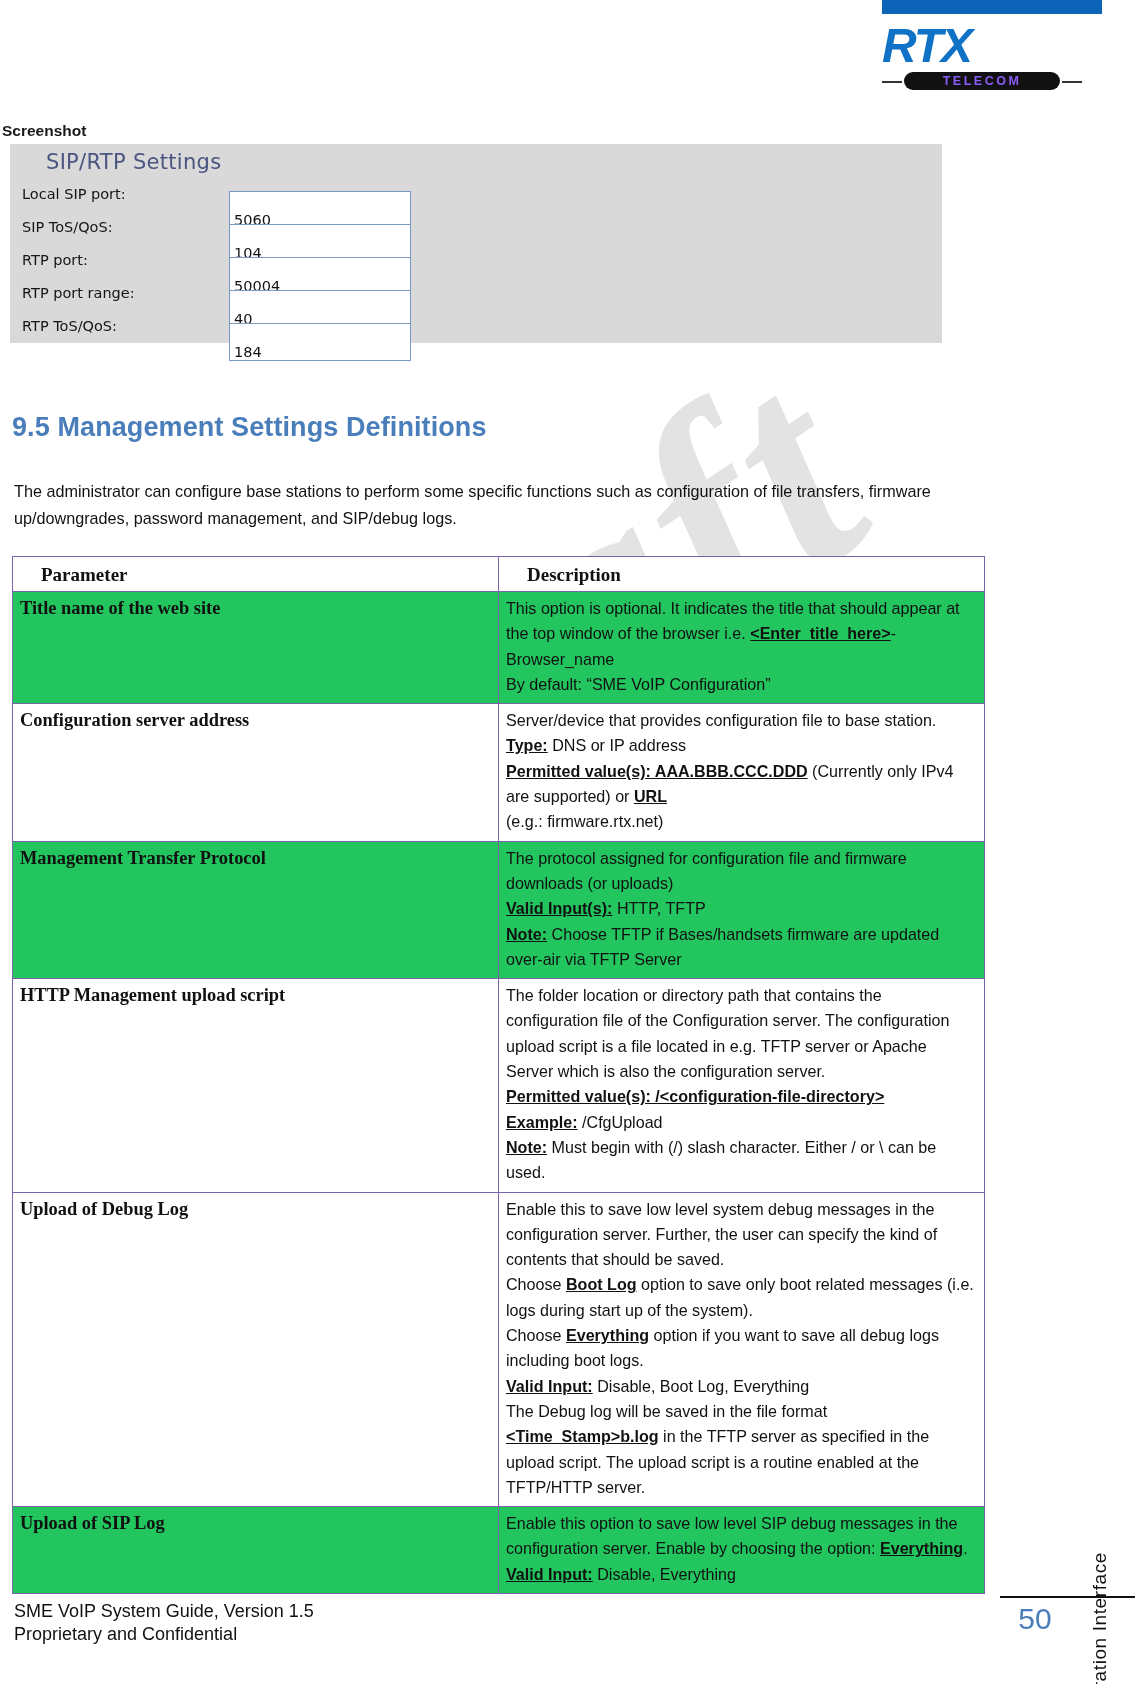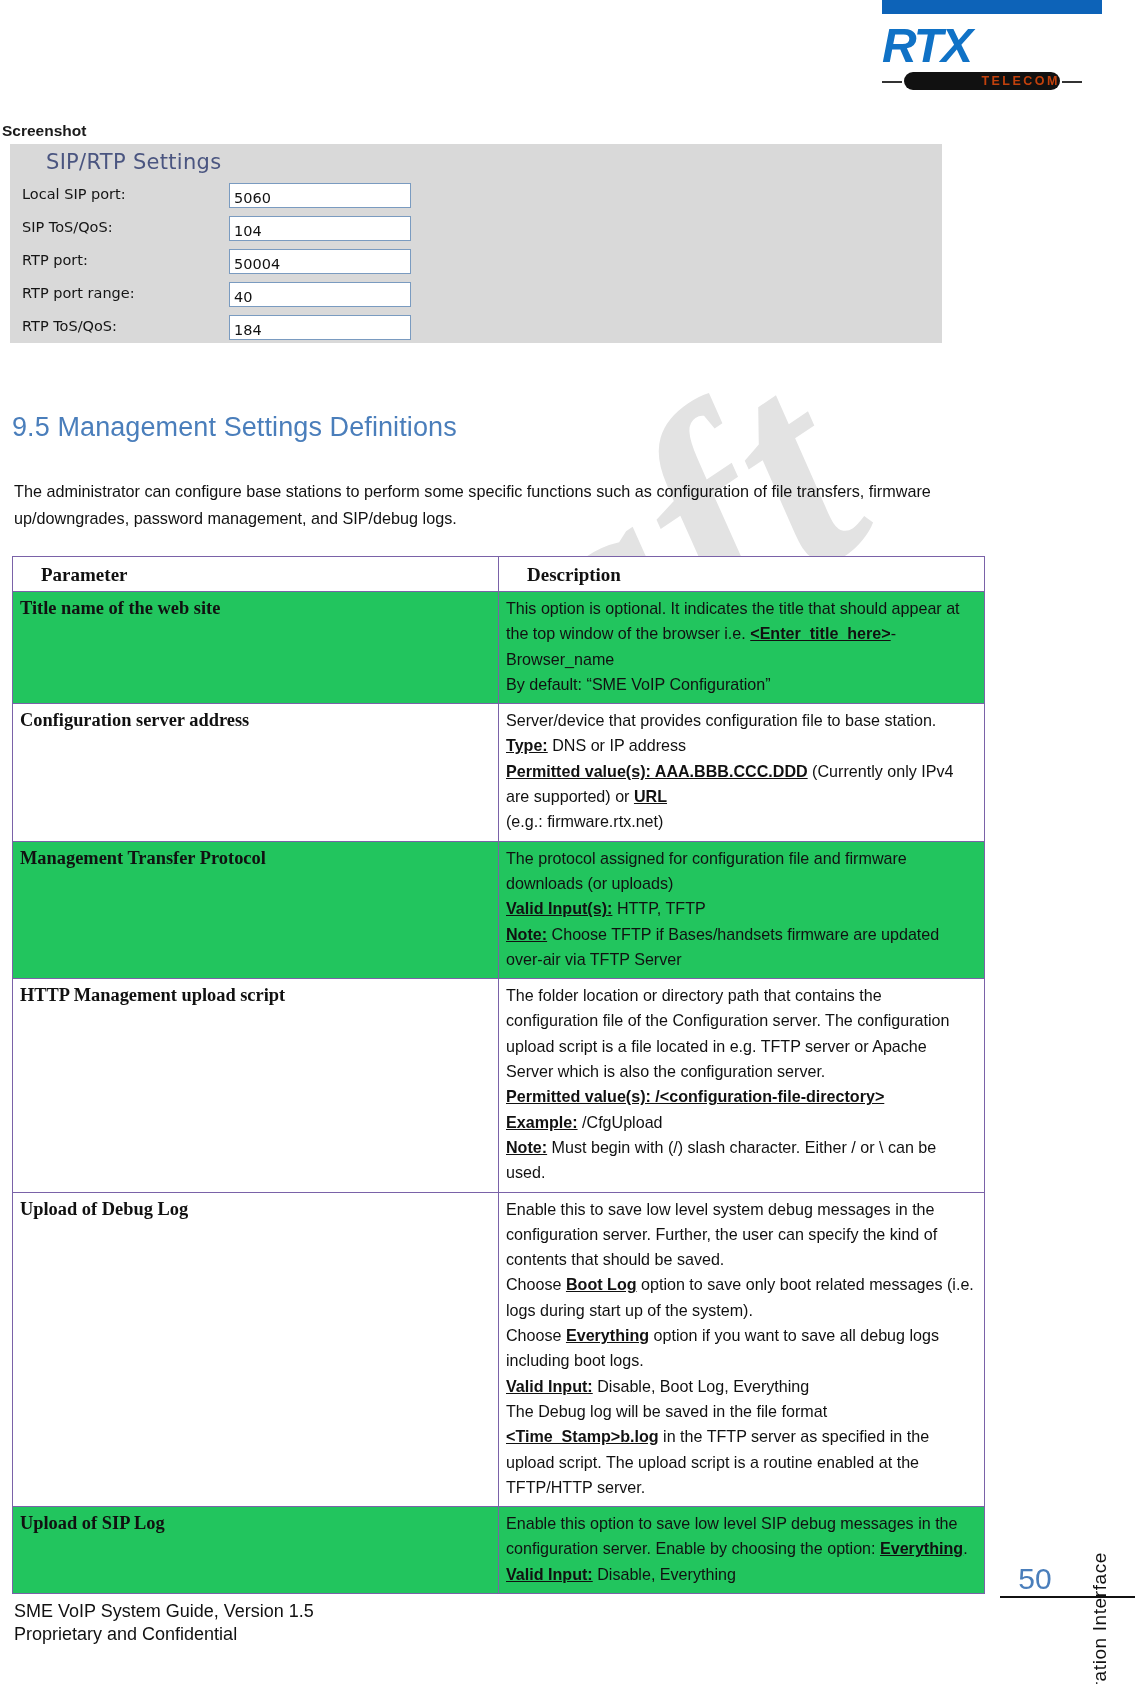--- a/index.html
+++ b/index.html
@@ -91,25 +91,25 @@
   .telecom-line.l { left: 0; width: 20px; }
   .telecom-line.r { right: 0; width: 20px; }
   .telecom-pill {
     position: absolute;
     left: 22px;
     top: 0;
     width: 156px;
     height: 18px;
     background: #111;
     border-radius: 9px;
-    color: #c2410c;
+    color: #8b5cf6;
     font-size: 12.5px;
     font-weight: 700;
     letter-spacing: 2.5px;
-    text-align: right;
+    text-align: center;
     line-height: 18px;
   }
 
   
   .screenshot-label {
     position: absolute;
     left: 2px;
     top: 122px;
     font-size: 15.5px;
     font-weight: 700;
@@ -147,38 +147,38 @@
     position: absolute;
     left: 0;
     top: 3px;
     font-size: 14.5px;
     color: #151515;
     white-space: nowrap;
   }
   .shot-row .fld {
     position: absolute;
     left: 207px;
-    top: 0;
+    top: 8px;
     width: 182px;
     height: 25px;
     background: #ffffff;
     border: 1px solid #7a9bc0;
     font-size: 14.5px;
     color: #111;
-    padding: 4px 4px;
+    padding: 18px 4px;
     line-height: 20px;
   }
 
   
   .sect-head {
     position: absolute;
     left: 12px;
     top: 412px;
     font-size: 27px;
-    font-weight: 400;
+    font-weight: 700;
     color: #4a7ebb;
     z-index: 3;
     letter-spacing: 0.1px;
   }
   .intro {
     position: absolute;
     left: 14px;
     top: 478px;
     width: 932px;
     font-size: 16.2px;
@@ -245,21 +245,21 @@
     left: 1000px;
     top: 1596px;
     width: 135px;
     height: 2px;
     background: #111;
     z-index: 3;
   }
   .page-num {
     position: absolute;
     left: 1000px;
-    top: 1562px;
+    top: 1602px;
     width: 70px;
     text-align: center;
     font-size: 30px;
     color: #4a7ebb;
     z-index: 3;
   }
 
   
   .footer {
     position: absolute;

